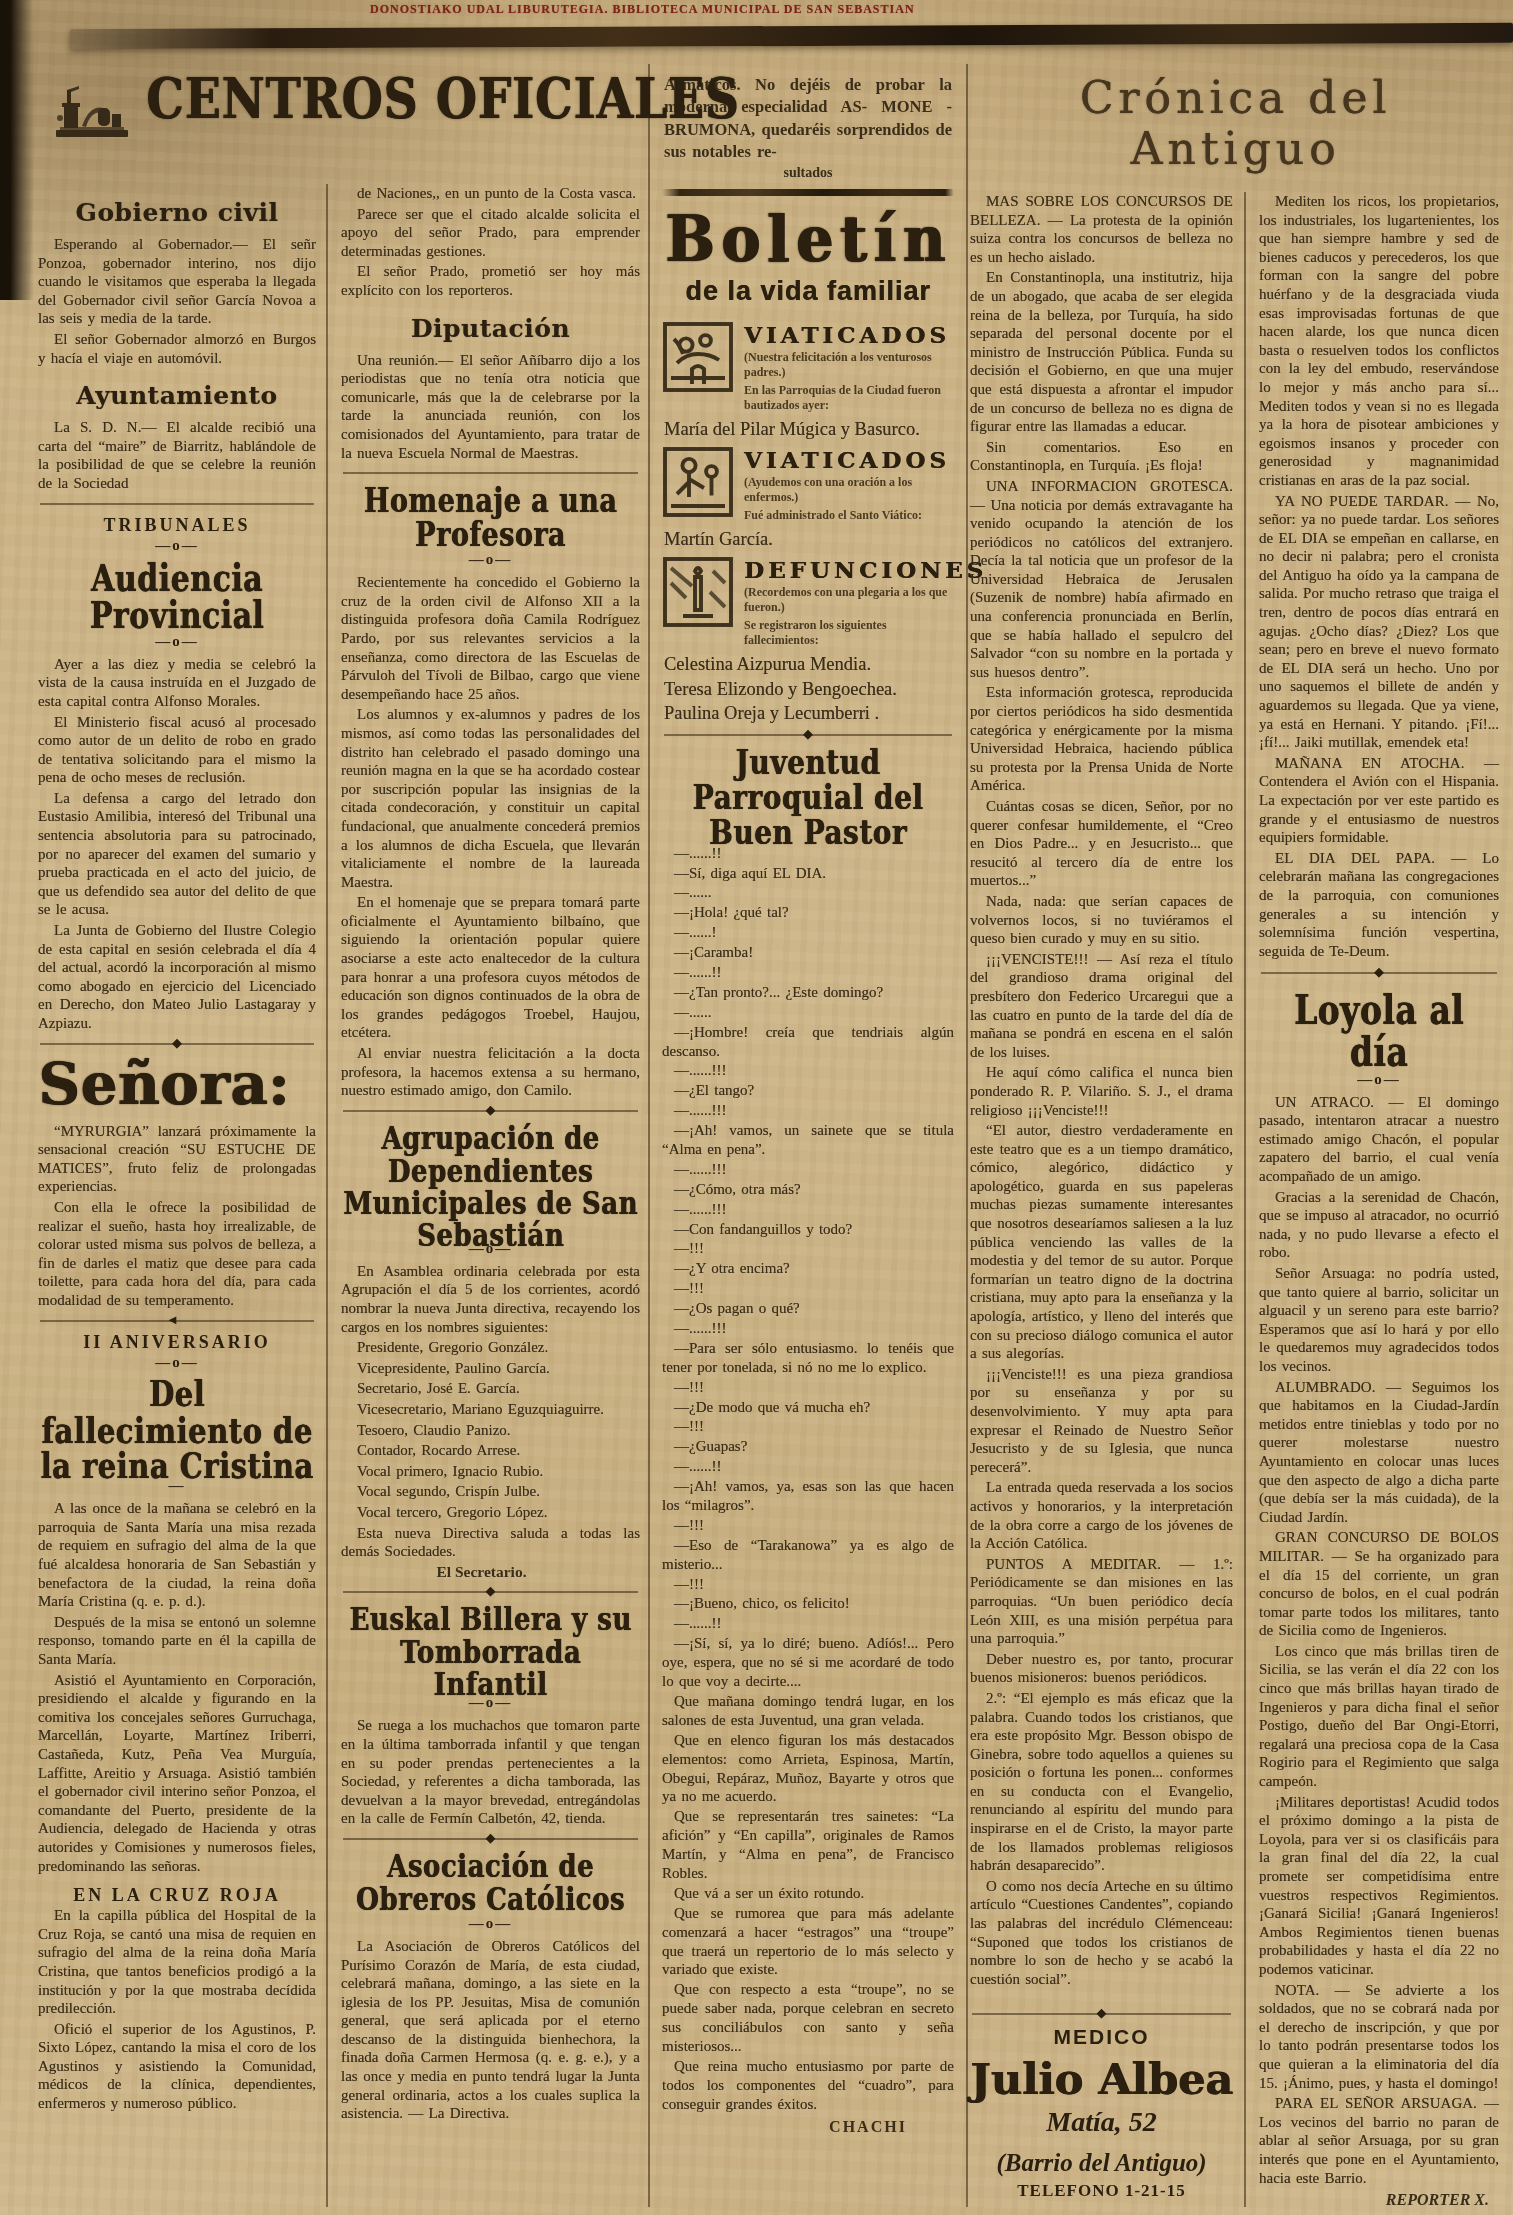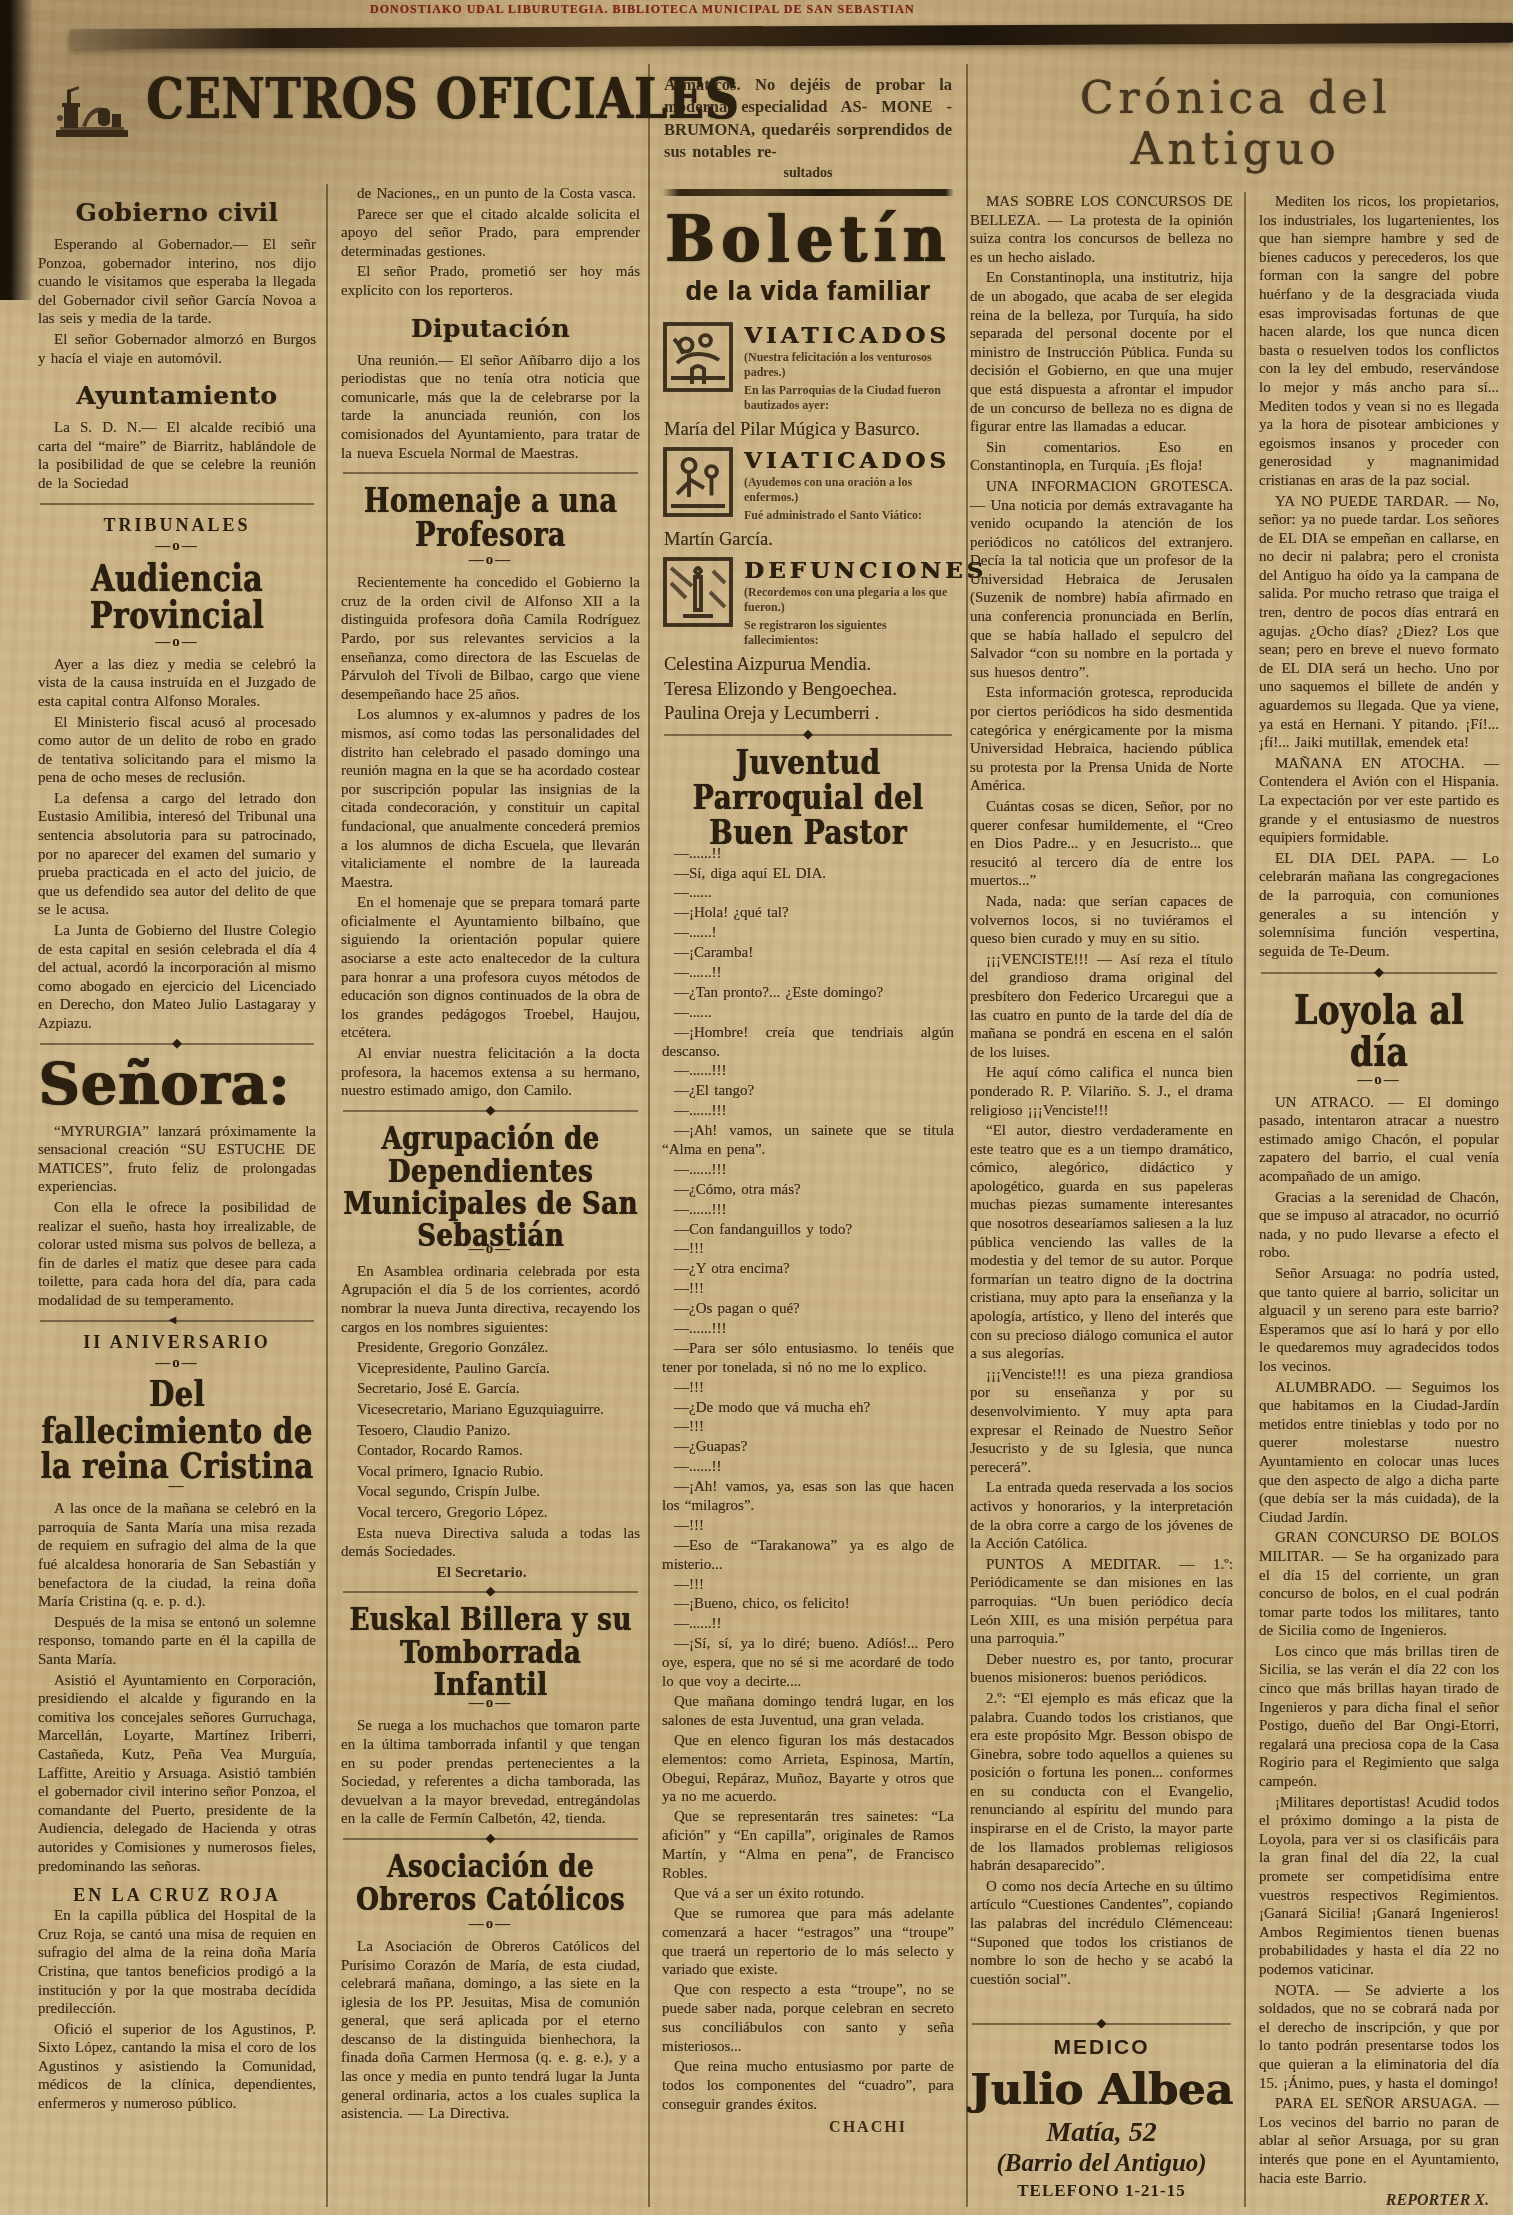--- a/index.html
+++ b/index.html
@@ -150,21 +150,21 @@
   .h-audiencia{font-size:30px;}
   .h-fallecimiento{font-size:29px;}
   .h-juventud{font-size:28px;}
   .h-loyola{font-size:33px;}
 
   
   .ad-albea{text-align:center;margin:6px 0 0;}
   .ad-albea .medkick{font-family:"Liberation Sans",sans-serif;font-size:21px;letter-spacing:2px;font-weight:bold;color:var(--ink-dark);margin:4px 0 8px;}
   .ad-albea .name{font-family:"DejaVu Serif",serif;font-size:43px;font-weight:bold;color:var(--ink-dark);margin:0;line-height:1.05;text-shadow:1px 0 0 var(--ink-dark);}
   .ad-albea .street{font-size:28px;font-style:italic;font-weight:bold;margin:4px 0 0;color:var(--ink-dark);}
-  .ad-albea .district{font-size:25px;font-style:italic;font-weight:bold;margin:1px 0 0;color:var(--ink-dark);}
+  .ad-albea .district{font-size:25px;font-style:italic;font-weight:bold;margin:11px 0 0;color:var(--ink-dark);}
   .ad-albea .phone{font-size:17px;font-weight:bold;letter-spacing:1px;margin:4px 0 0;color:var(--ink-dark);}
 
   .mt-auto{margin-top:auto;}
   .spacer-s{height:6px;}
 </style>
 </head>
 <body>
 
 <div class="page">
   <div class="watermark">DONOSTIAKO UDAL LIBURUTEGIA. BIBLIOTECA MUNICIPAL DE SAN SEBASTIAN</div>
@@ -261,21 +261,21 @@
           <div class="orn">—o—</div>
           <div>
               <p class="para">En Asamblea ordinaria celebrada por esta Agrupación el día 5 de los corrientes, acordó nombrar la nueva Junta directiva, recayendo los cargos en los nombres siguientes:</p>
             </div>
           <div>
               <p class="para">Presidente, Gregorio González.</p>
               <p class="para">Vicepresidente, Paulino García.</p>
               <p class="para">Secretario, José E. García.</p>
               <p class="para">Vicesecretario, Mariano Eguzquiaguirre.</p>
               <p class="para">Tesoero, Claudio Panizo.</p>
-              <p class="para">Contador, Rocardo Ramos.</p>
+              <p class="para">Contador, Rocardo Arrese.</p>
               <p class="para">Vocal primero, Ignacio Rubio.</p>
               <p class="para">Vocal segundo, Crispín Julbe.</p>
               <p class="para">Vocal tercero, Gregorio López.</p>
               <p class="para">Esta nueva Directiva saluda a todas las demás Sociedades.</p>
             </div>
           <div class="sig">El Secretario.</div>
           <div class="rule diamond"></div>
           <h2 class="woodtype h-2line">Euskal Billera y su Tomborrada Infantil</h2>
           <div class="orn">—o—</div>
           <div>

